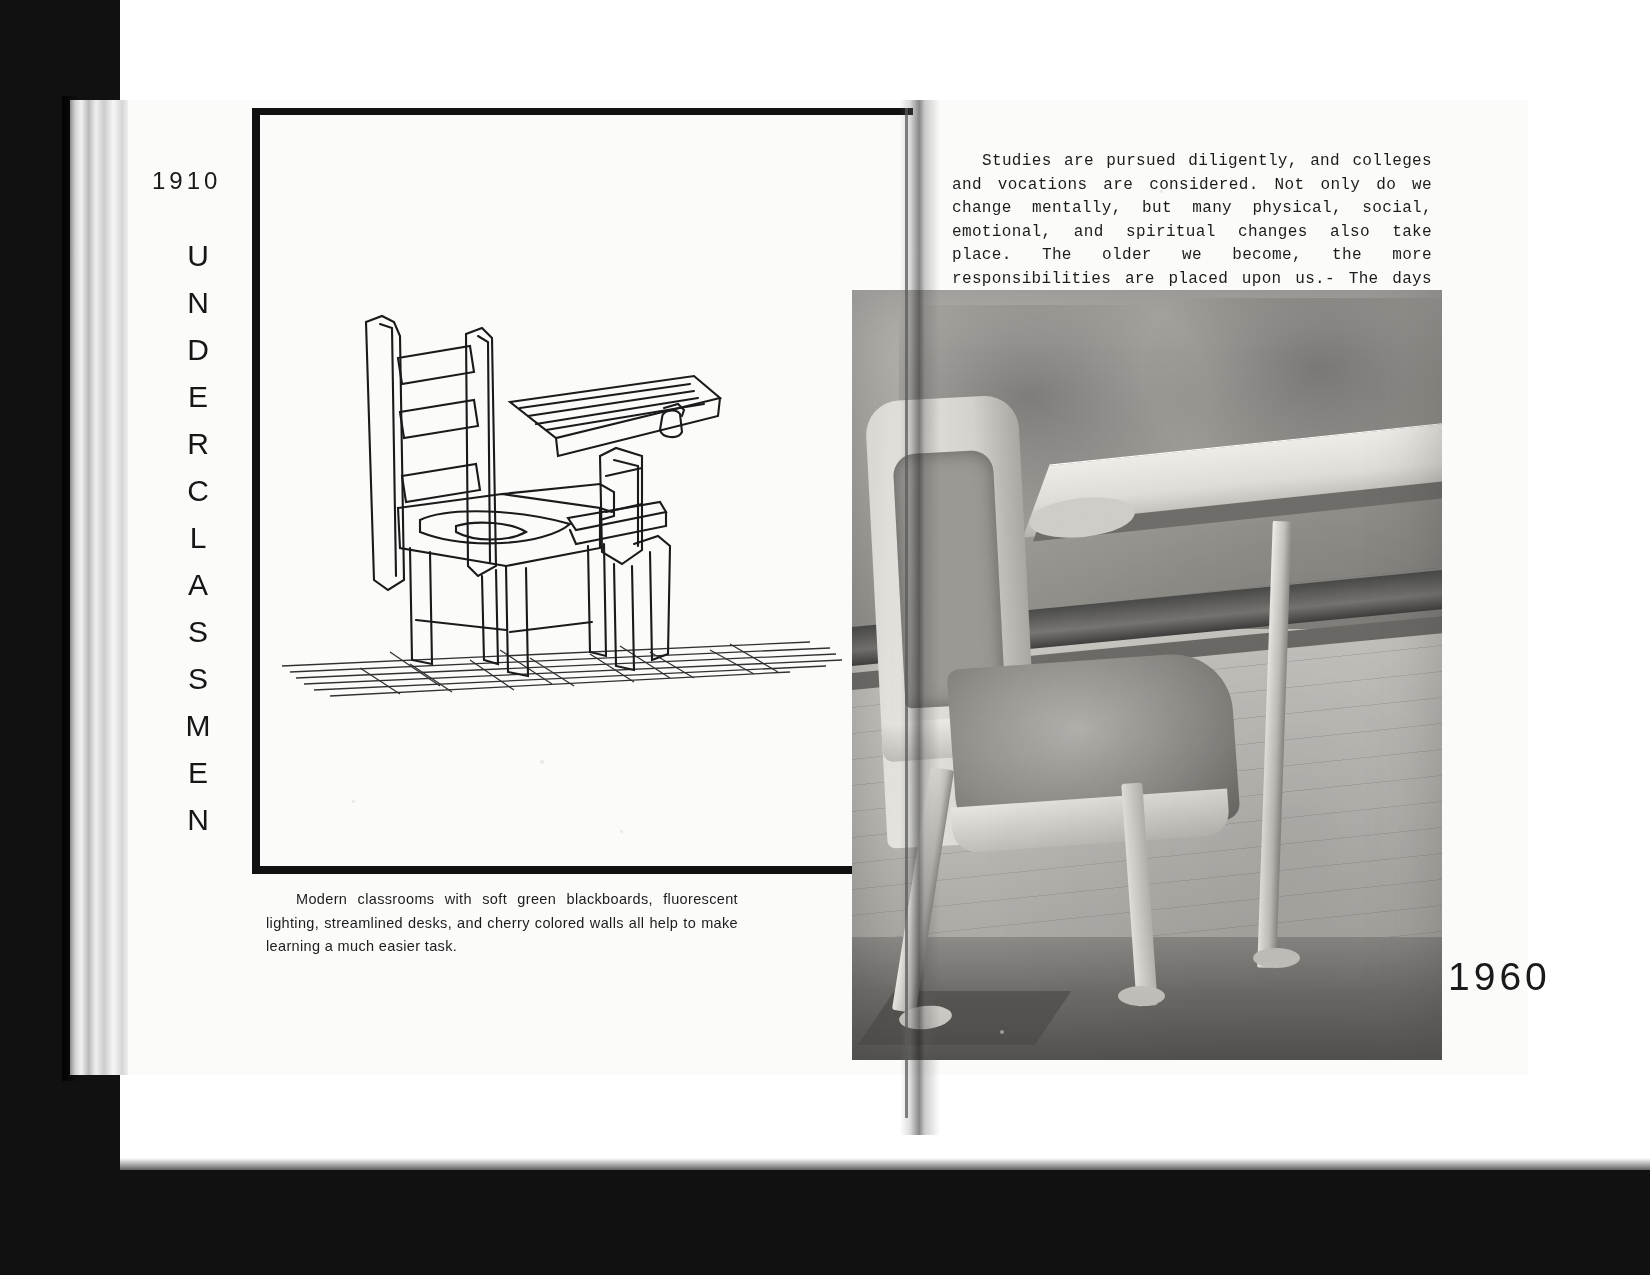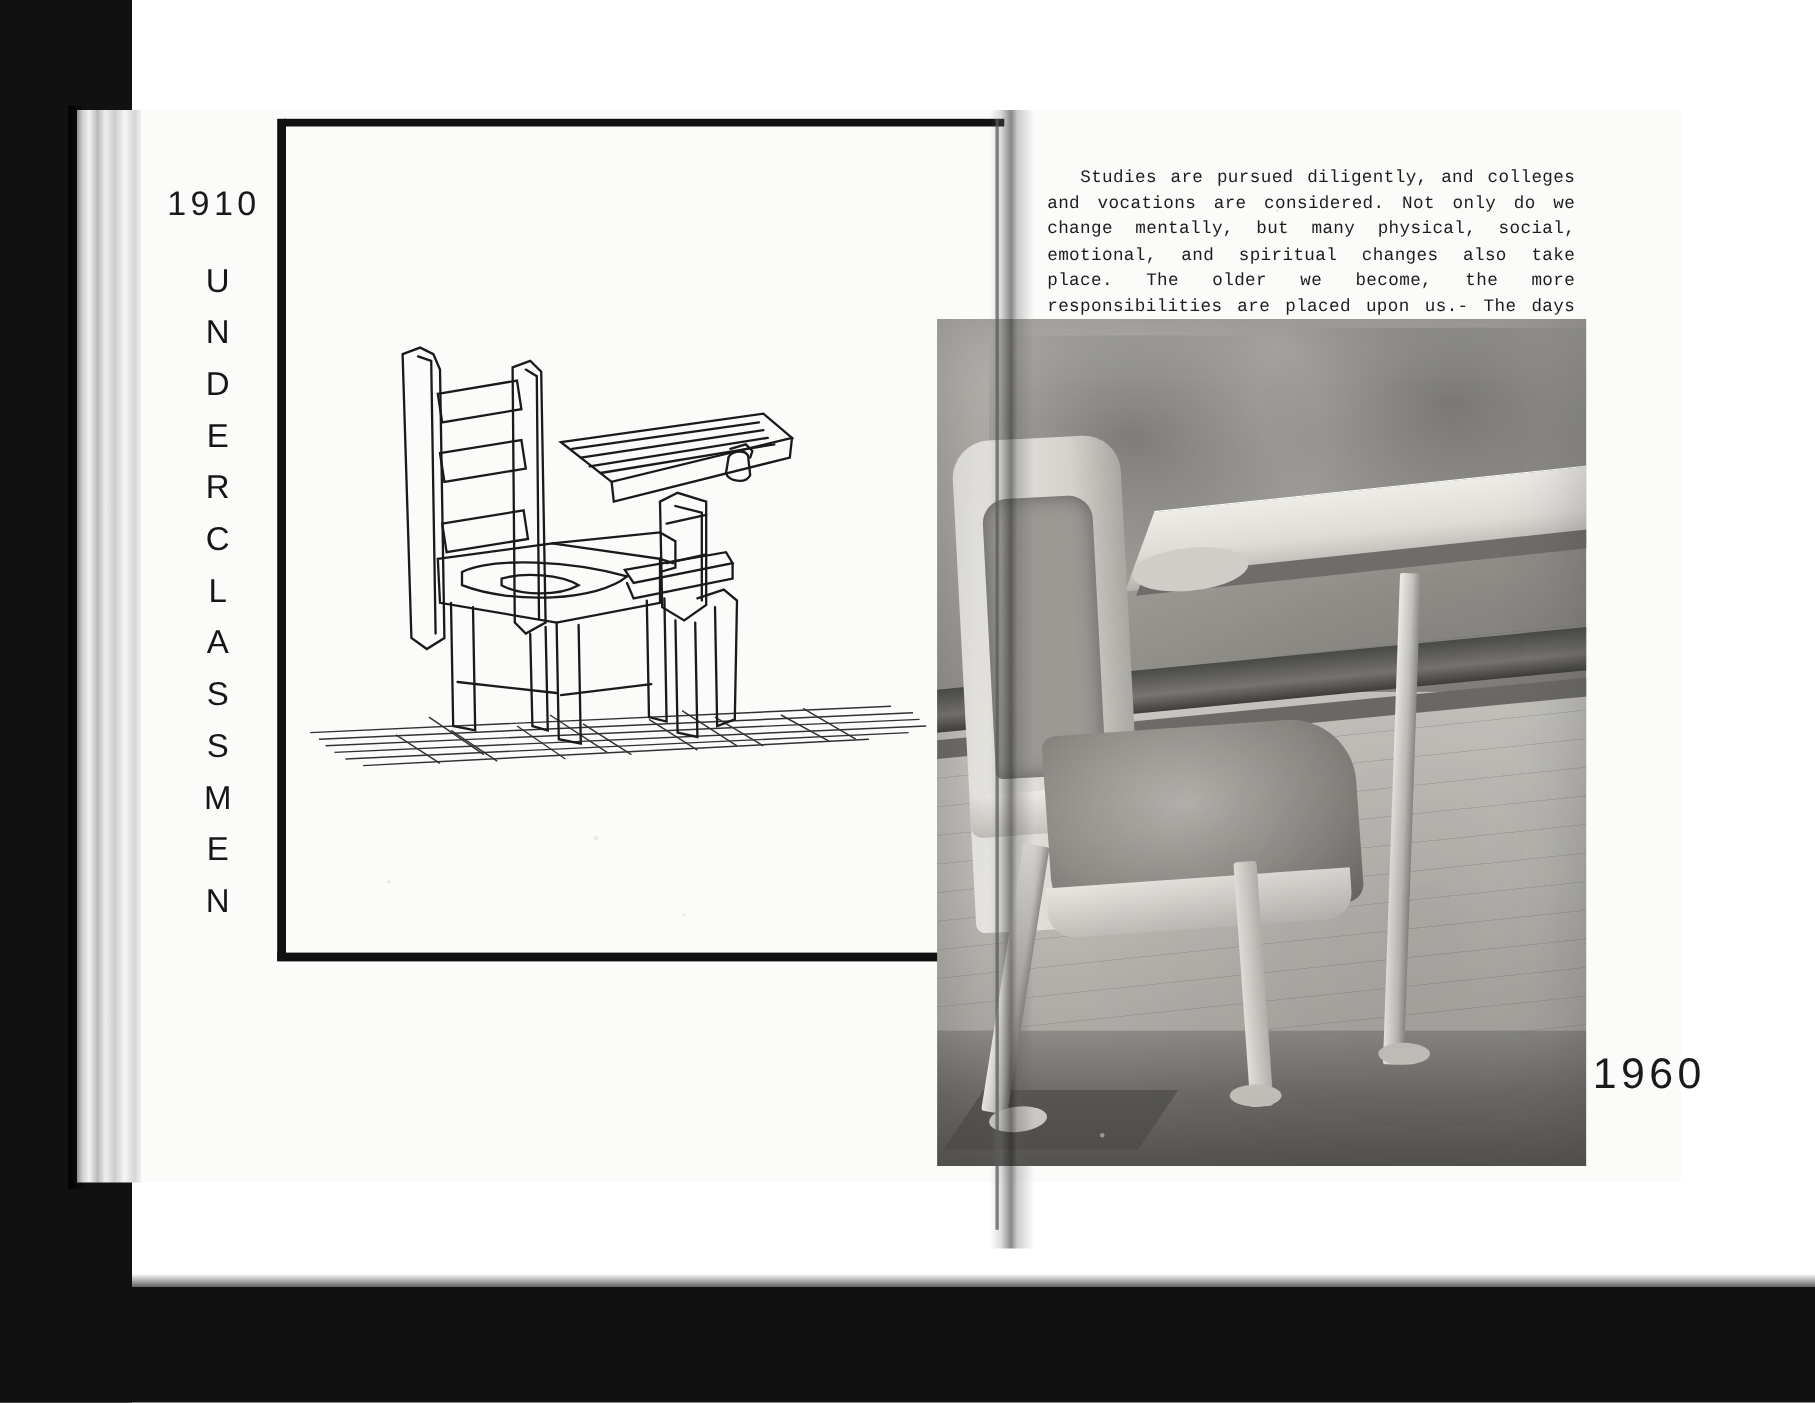--- a/index.html
+++ b/index.html
@@ -116,21 +116,21 @@
     position: absolute;
     left: 252px; top: 866px;
     width: 660px; height: 8px;
     background: #111111;
   }
 
   
   .year-1910 {
     position: absolute;
     left: 152px; top: 167px;
-    font-size: 31px;
+    font-size: 24px;
     letter-spacing: 4px;
     color: #1a1a1a;
     font-family: "Liberation Sans", sans-serif;
   }
   
   .year-1960 {
     position: absolute;
     left: 1448px; top: 955px;
     font-size: 39px;
     letter-spacing: 4px;
@@ -458,20 +458,21 @@
       <path d="M440 370 L484 394"></path>
       <path d="M120 372 L170 406"></path>
       <path d="M230 370 L282 404"></path>
       <path d="M350 366 L400 398"></path>
       <path d="M460 364 L508 392"></path>
       <path d="M12 386 L540 362"></path>
     </g>
   </svg>
 
   <div class="body-col-left">
+    <p>Modern classrooms with soft green blackboards, fluorescent lighting, streamlined desks, and cherry colored walls all help to make learning a much easier task.</p>
   </div>
 
   <div class="page-right"></div>
 
   <div class="body-col-right">
     <p>Studies are pursued diligently, and colleges and vocations are considered. Not only do we change mentally, but many physical, social, emotional, and spiritual changes also take place. The older we become, the more responsibilities are placed upon us.- The days remaining until graduation from Urbana High School become fewer and fewer.</p>
   </div>
 
   <div class="photo">
     <div class="sky"></div>

